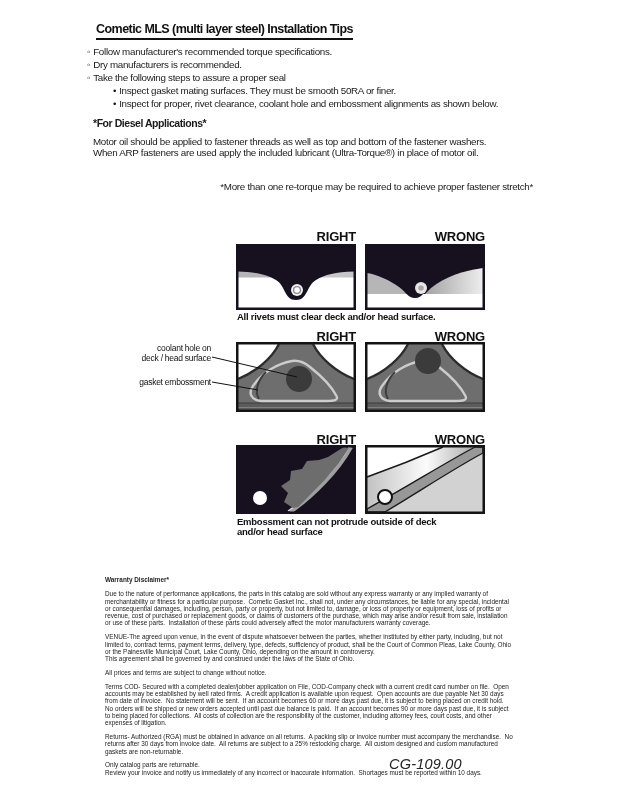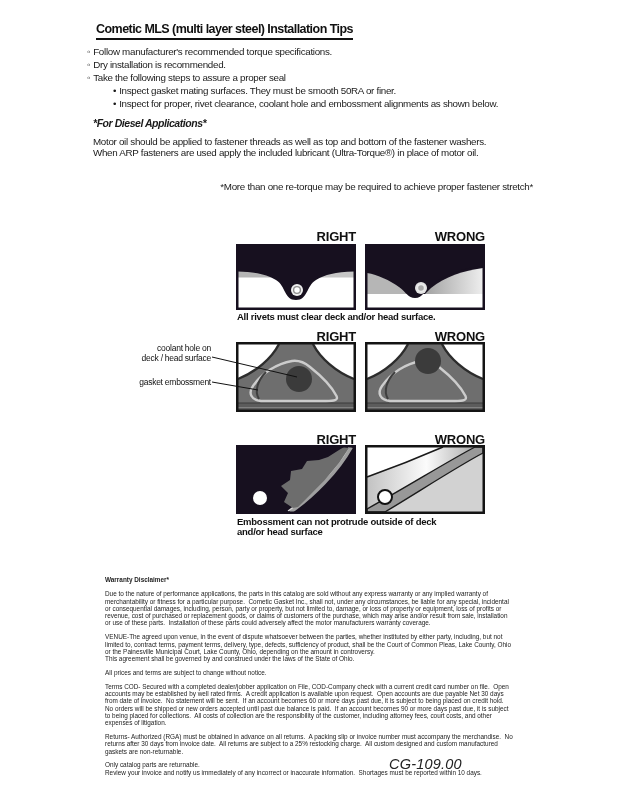--- a/index.html
+++ b/index.html
@@ -8,21 +8,21 @@
 
   .title{position:absolute;left:96px;top:22px;font-size:12.5px;font-weight:bold;
          letter-spacing:-0.55px;color:#111;border-bottom:2px solid #111;padding-bottom:2px;}
 
   .tips{position:absolute;left:87px;top:45px;font-size:9.8px;letter-spacing:-0.3px;line-height:13px;}
   .tip{display:flex;}
   .tip .bm{margin-right:3px;}
   .tip.sub{margin-left:26px;}
 
   .diesel{position:absolute;left:93px;top:117px;width:440px;}
-  .diesel-h{font-size:10.5px;font-weight:bold;letter-spacing:-0.45px;margin:0 0 8px 0;font-style:italic;}
+  .diesel-h{font-size:10.5px;font-weight:bold;letter-spacing:-0.45px;margin:0 0 8px 0;}
   .diesel p{font-size:9.8px;letter-spacing:-0.3px;line-height:10.6px;margin:0 0 4px 0;white-space:pre-line;}
   .diesel .note{margin-top:24px;text-align:right;}
 
   .diagrams{position:absolute;left:0;top:230px;width:618px;height:350px;}
   .dg-h{position:absolute;width:120px;text-align:right;font-weight:bold;font-size:13px;
         letter-spacing:-0.2px;color:#111;line-height:13px;}
   .dg-box{position:absolute;width:120px;}
   .dg-box svg{display:block;}
   .dg-cap{position:absolute;left:237px;font-weight:bold;font-size:9.5px;letter-spacing:-0.25px;
           line-height:9.8px;white-space:pre-line;color:#111;}
@@ -43,21 +43,21 @@
 
   <div class="title">Cometic MLS (multi layer steel) Installation Tips</div>
 
   <div class="tips">
     <div class="tip">
       <span class="bm">◦</span>
       <span>Follow manufacturer's recommended torque specifications.</span>
     </div>
     <div class="tip">
       <span class="bm">◦</span>
-      <span>Dry installation is recommended.</span>
+      <span>Dry manufacturers is recommended.</span>
     </div>
     <div class="tip">
       <span class="bm">◦</span>
       <span>Take the following steps to assure a proper seal</span>
     </div>
     <div class="tip sub">
       <span class="bm">•</span>
       <span>Inspect gasket mating surfaces.  They must be smooth 50RA or finer.</span>
     </div>
     <div class="tip sub">

